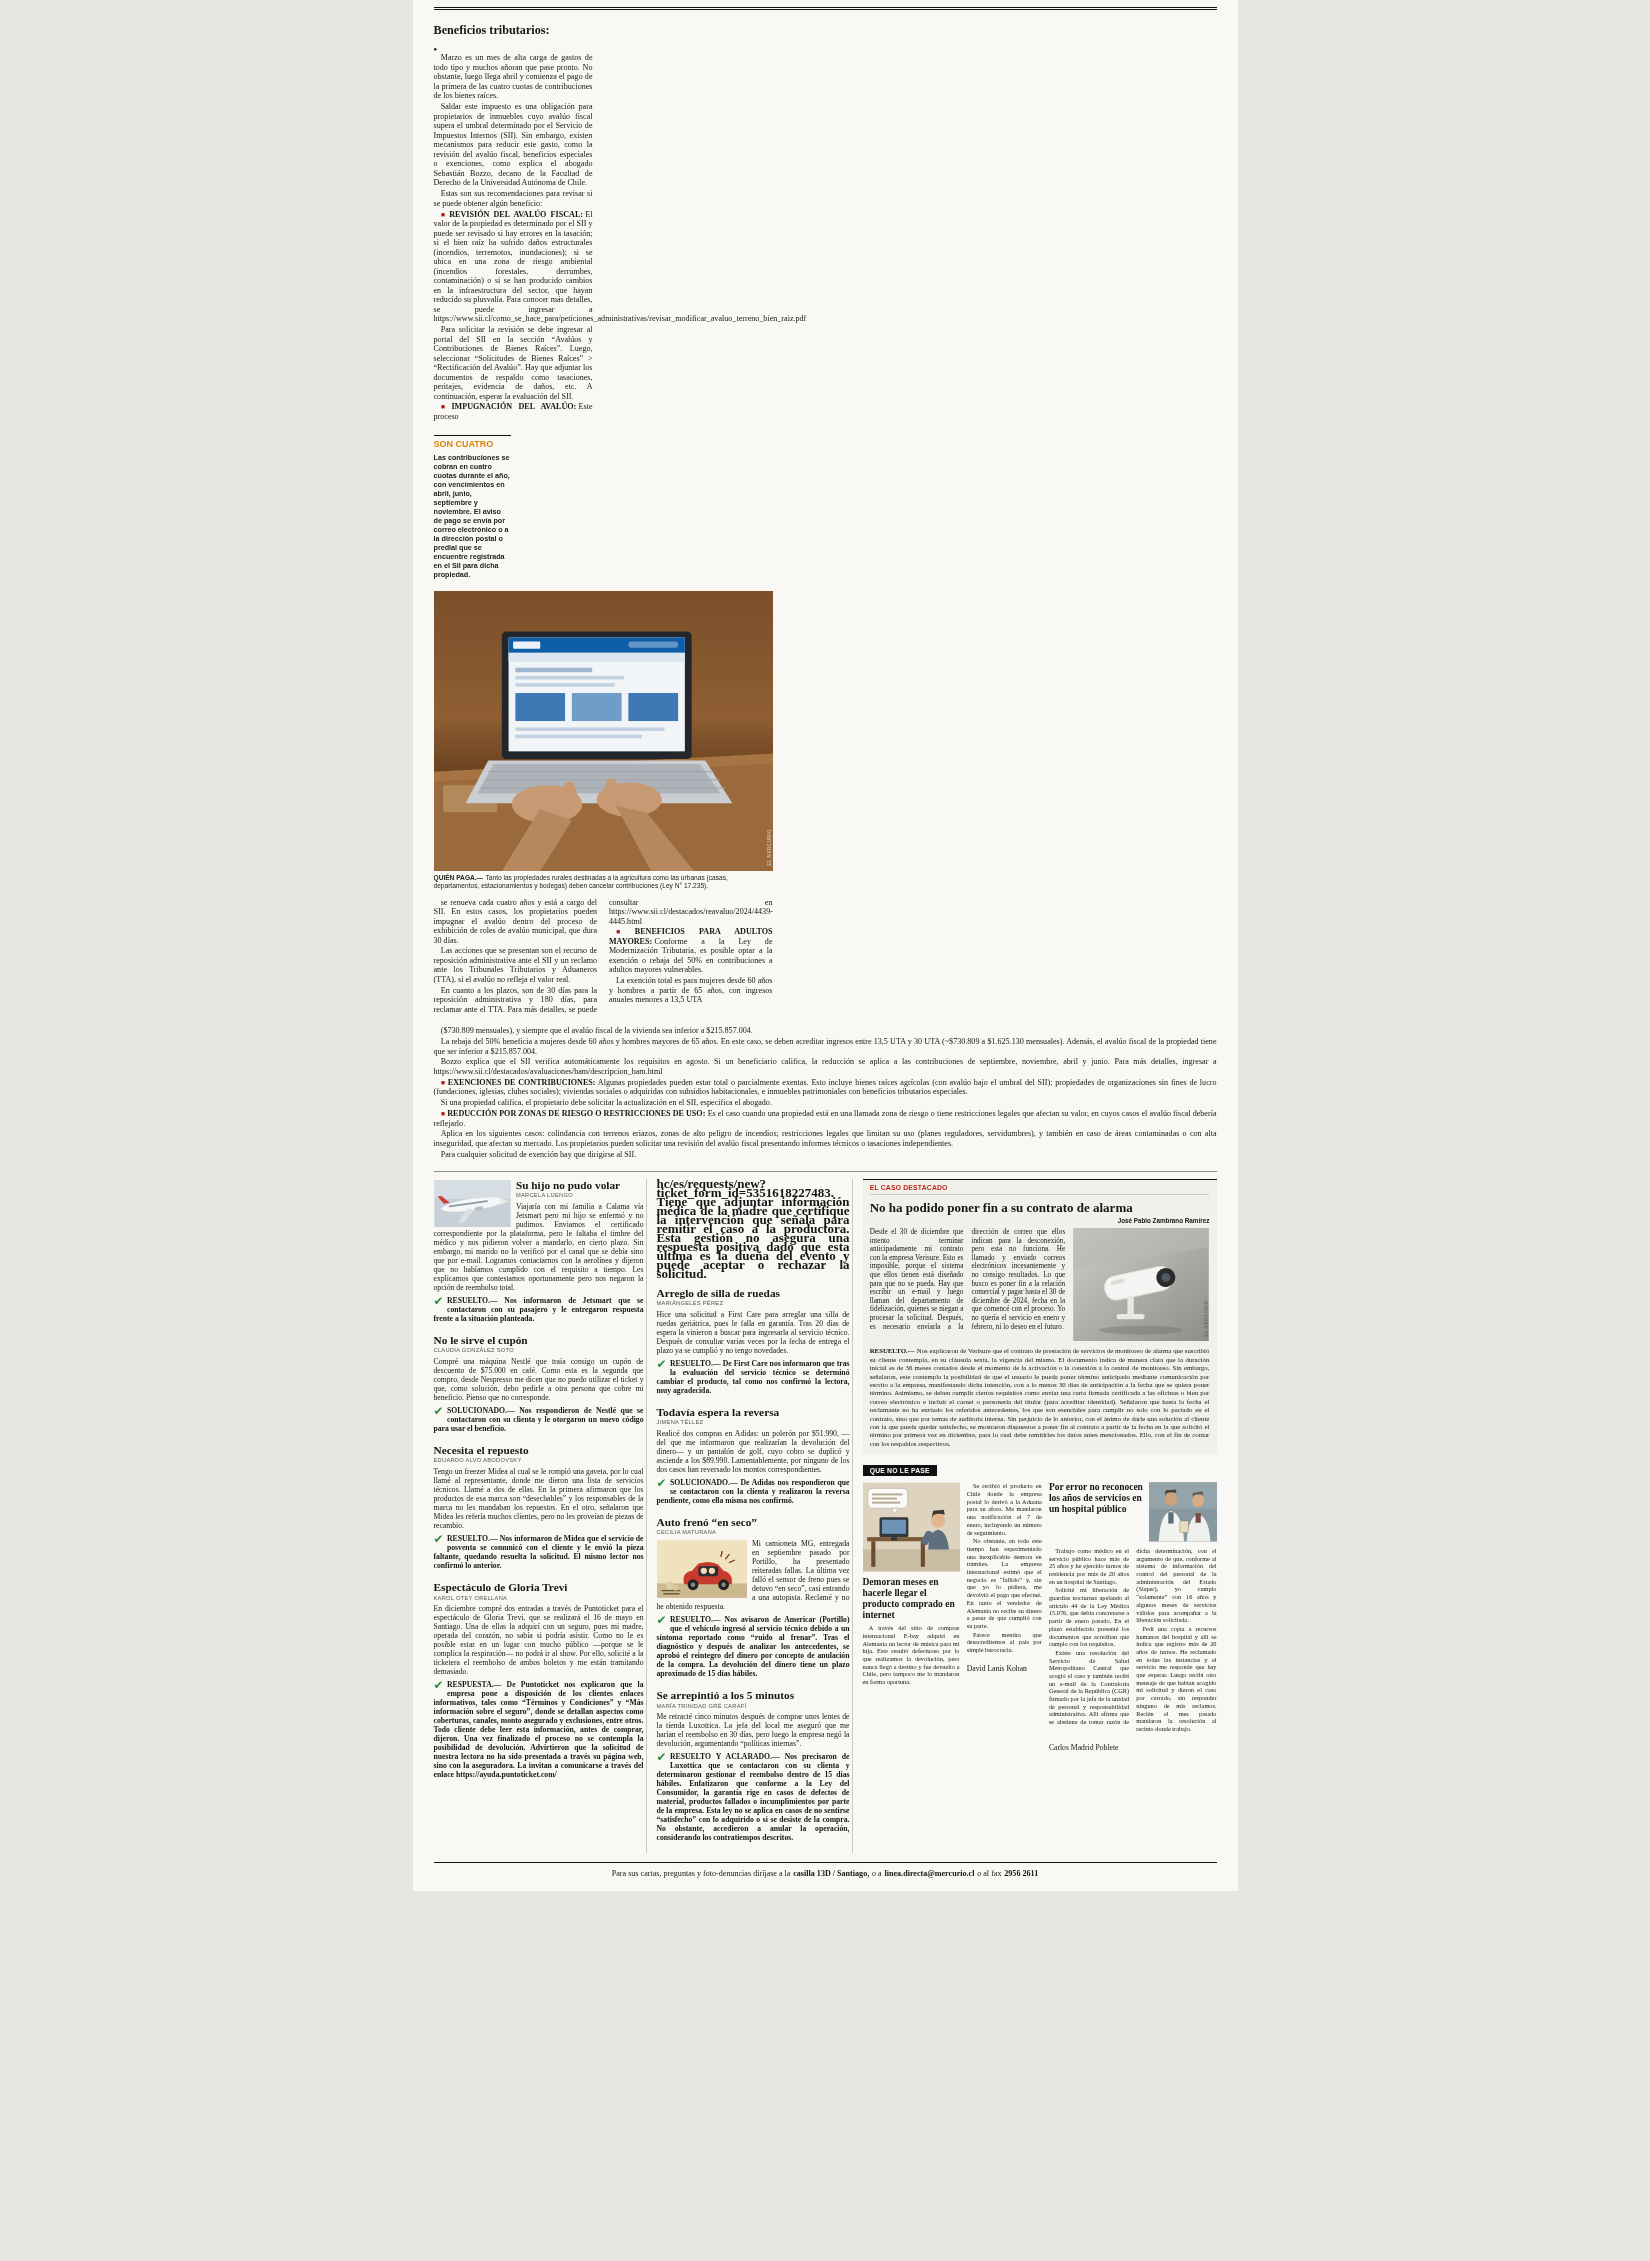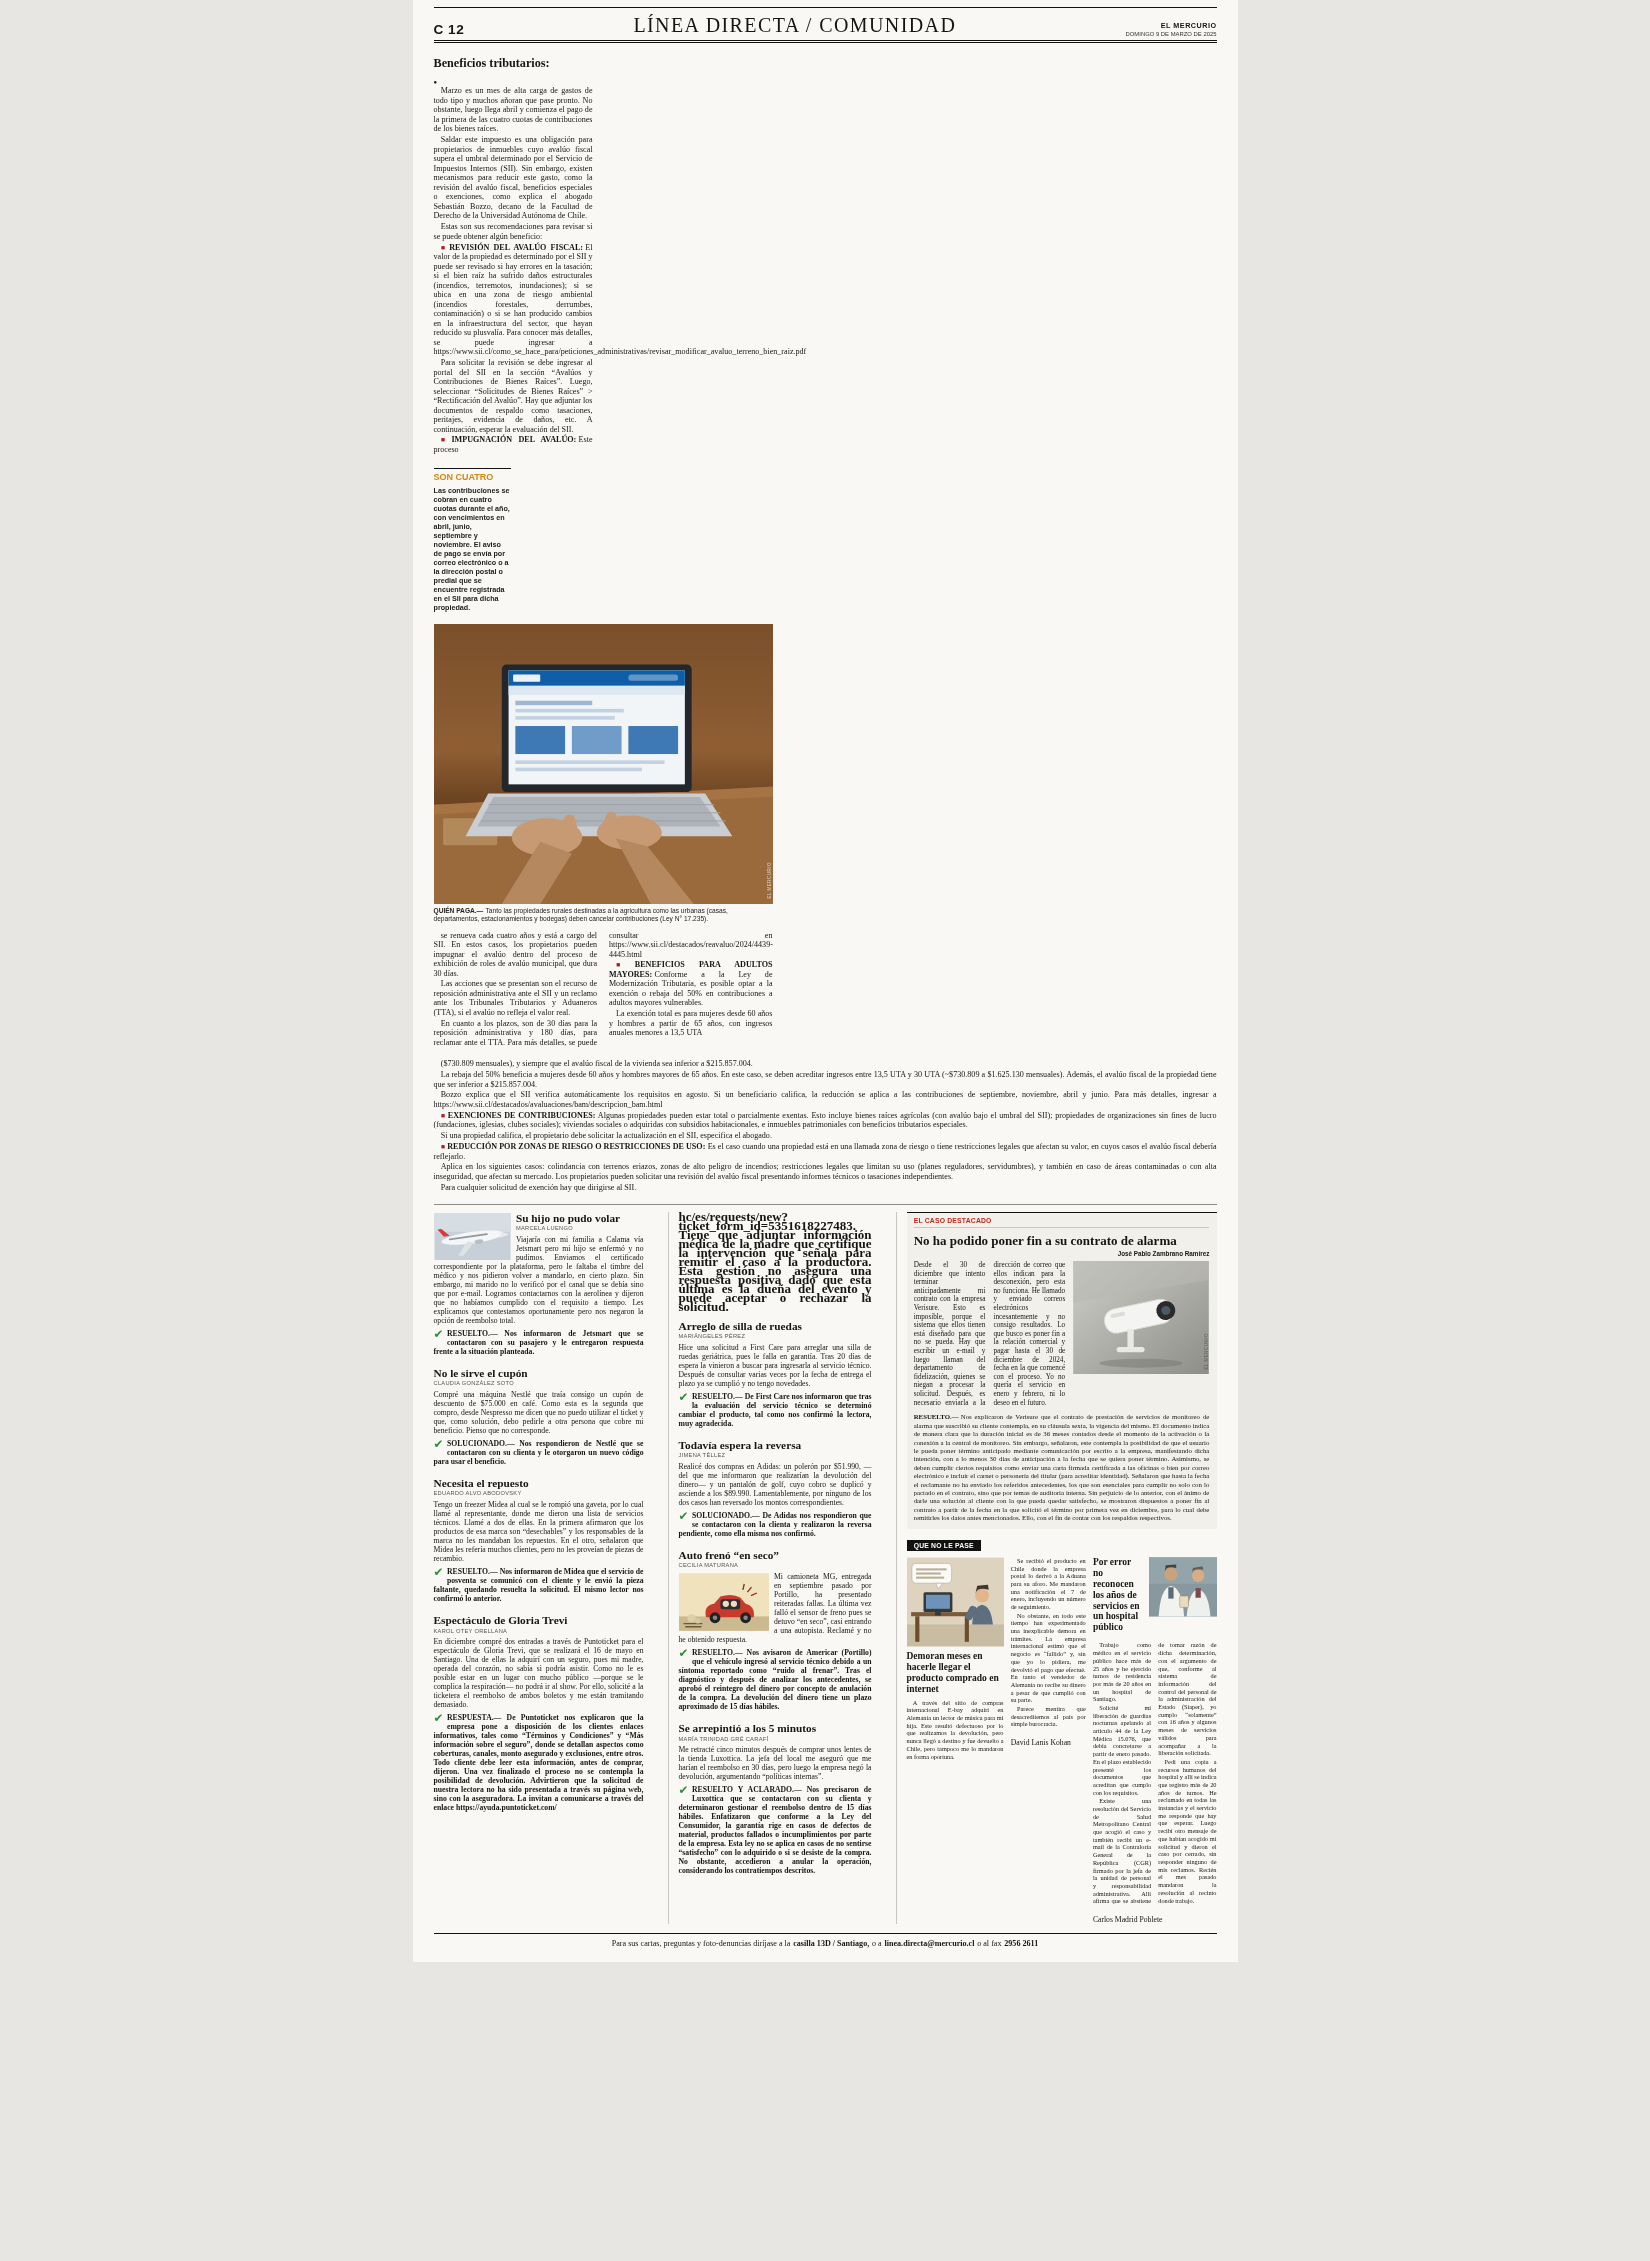--- a/index.html
+++ b/index.html
@@ -39,21 +39,21 @@
   .main-photo svg { display:block; width:100%; height:100%; }
   .pcredit { position:absolute; right:0.5px; bottom:4.5px; writing-mode:vertical-rl; transform:rotate(180deg);
     font-family:"Liberation Sans","DejaVu Sans",sans-serif; font-size:4.5px; color:#e5e0d8; letter-spacing:0.5px; opacity:.85; }
   .caption { font-family:"Liberation Sans","DejaVu Sans",sans-serif; font-size:6.6px; line-height:8.1px;
     margin:3.6px 0 7.2px; color:#222; }
   .cap-lead { font-weight:bold; margin-right:2.3px; }
   .center-cols { column-count:2; column-gap:11.8px; }
   
   .big-divider { border-top:0.5px solid #8d8c88; margin:10px 0 7.2px; }
   
-  .letters { display:flex; gap:24px; }
+  .letters { display:flex; gap:2px; }
   .lcol-left { width:210px; flex:none; }
   .lcol-mid { width:204px; flex:none; border-left:0.5px solid #c9c7c1; padding-left:10px; }
   .rzone { flex:1; border-left:0.5px solid #c9c7c1; padding-left:10px; }
   .letter { margin-bottom:11px; }
   .letter::after { content:""; display:block; clear:both; }
   .ltitle { font-size:11.3px; font-weight:bold; margin-bottom:1.4px; }
   .author { font-family:"Liberation Sans","DejaVu Sans",sans-serif; font-size:5.7px; letter-spacing:0.3px;
     color:#555; margin-bottom:3.6px; }
   .lbody { font-size:7.7px; line-height:9px; text-align:justify; }
   .response { margin-top:4.1px; font-size:7.7px; line-height:9px; font-weight:bold; text-align:justify; }
@@ -96,28 +96,20 @@
   .pfooter { border-top:0.9px solid #111; margin-top:9px; padding:5.4px 0 1.8px; text-align:center;
     font-size:8.1px; }
   .pfooter .b { font-weight:bold; }
   .pfooter span { margin:0 1.4px; }
 </style>
 </head>
 <body>
 
 <div class="page">
 
-  <header class="topbar">
-    <div class="page-num">C 12</div>
-    <div class="section-title">LÍNEA DIRECTA / COMUNIDAD</div>
-    <div class="masthead-box">
-      <div class="masthead">EL MERCURIO</div>
-      <div class="issue-date">DOMINGO 9 DE MARZO DE 2025</div>
-    </div>
-  </header>
   <div class="header-rule"></div>
 
   <section class="main-article">
     <div class="kicker">Beneficios tributarios:</div>
     <div class="deck-bullet">●</div>
 
     <div class="article-grid">
 
       <div class="col-a">
 

